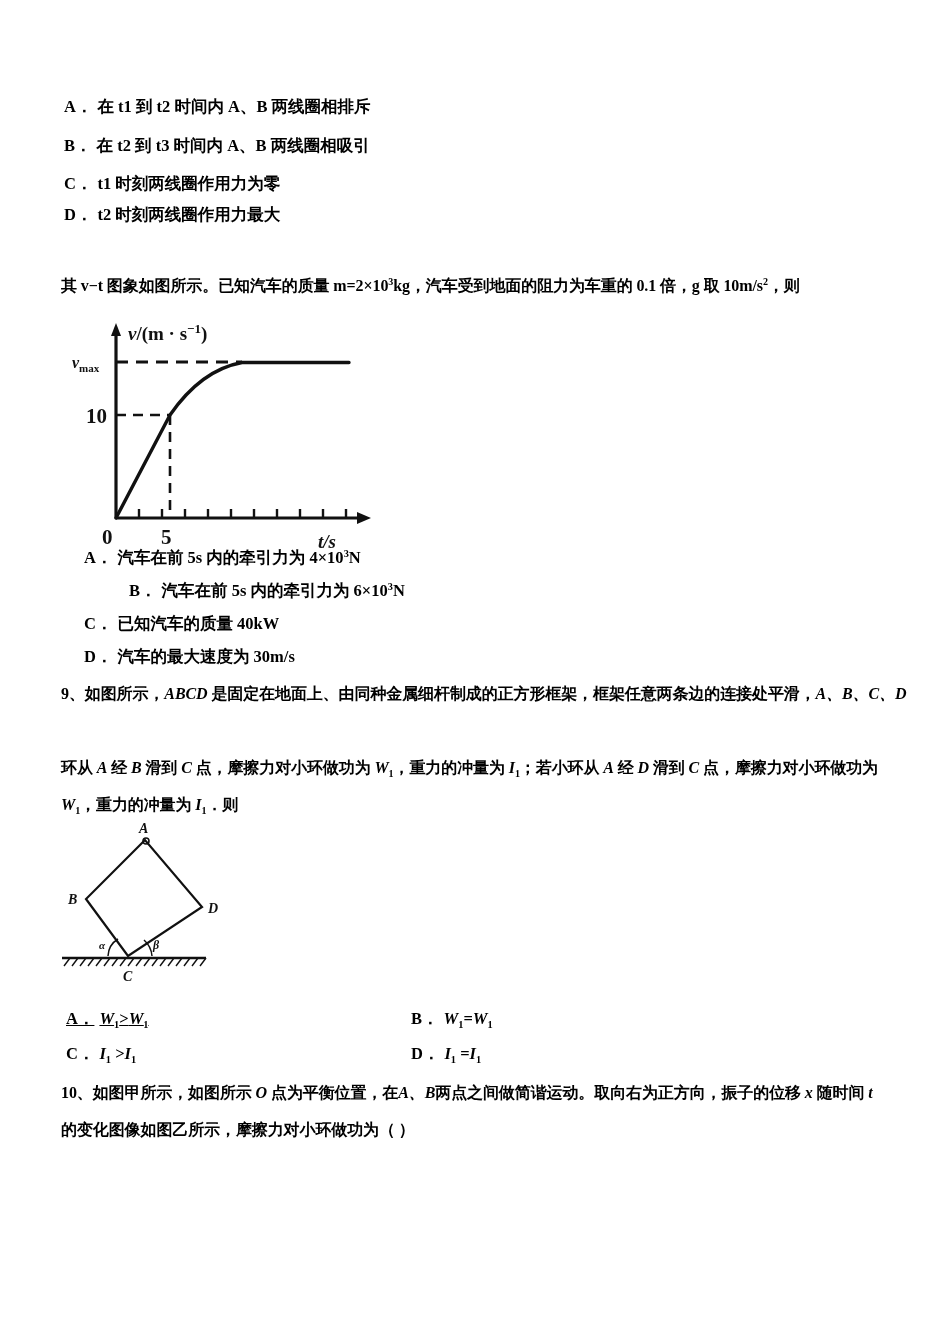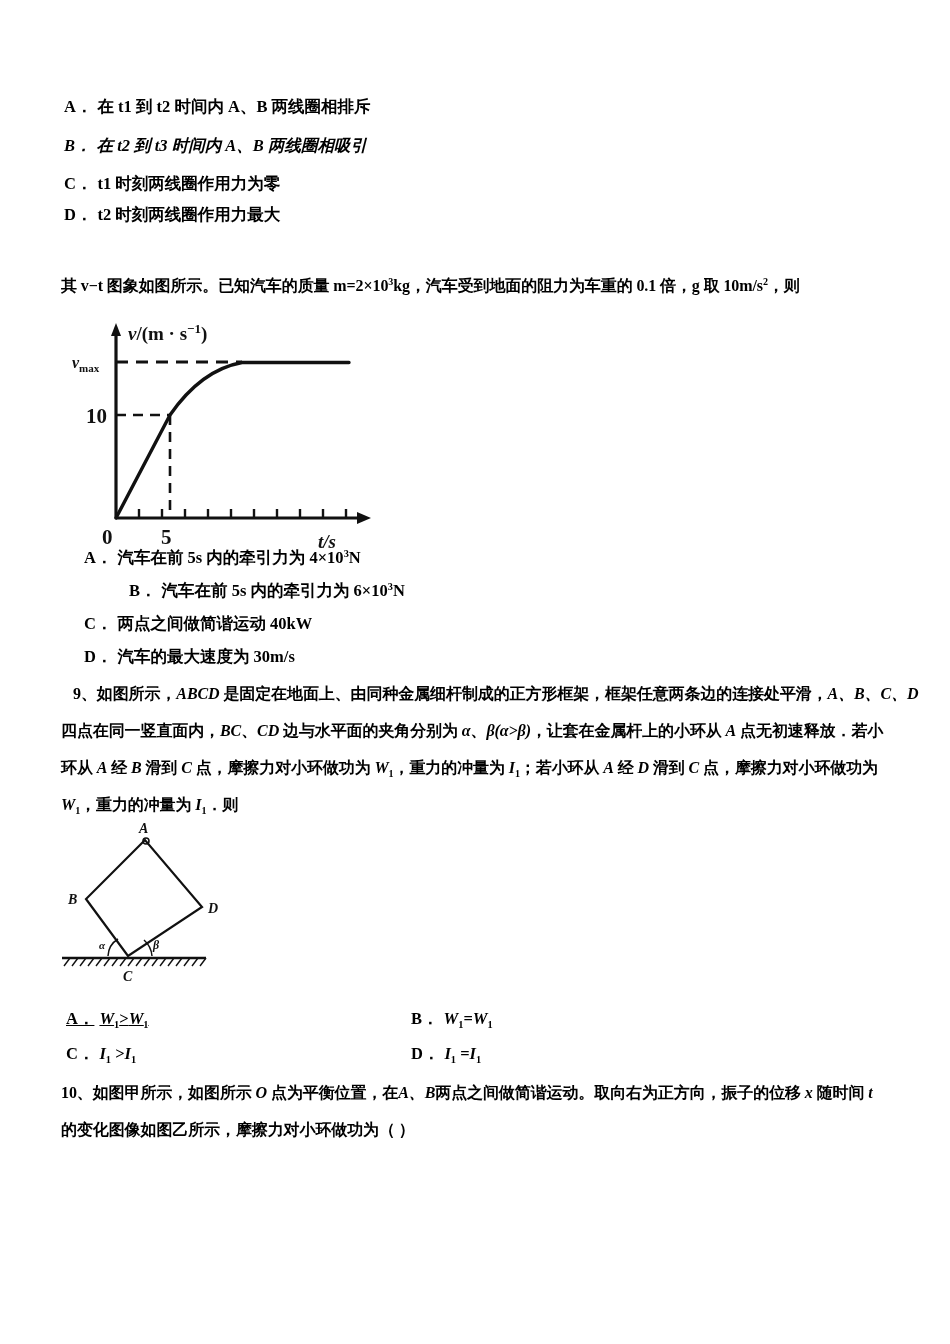--- a/index.html
+++ b/index.html
@@ -57,21 +57,21 @@
   }
 </style>
 </head>
 <body>
 
 <div class="page">
 
   <div class="opt" style="left:48px; top:96px;">
     <span class="lbl">A．</span><span>在 t1 到 t2 时间内 A、B 两线圈相排斥</span>
   </div>
-  <div class="opt" style="left:48px; top:135px;font-style:italic;">
+  <div class="opt" style="left:48px; top:135px;">
     <span class="lbl">B．</span><span>在 t2 到 t3 时间内 A、B 两线圈相吸引</span>
   </div>
   <div class="opt" style="left:48px; top:173px;">
     <span class="lbl">C．</span><span>t1 时刻两线圈作用力为零</span>
   </div>
   <div class="opt" style="left:48px; top:204px;">
     <span class="lbl">D．</span><span>t2 时刻两线圈作用力最大</span>
   </div>
 
   <div class="qtext" style="left:45px; top:275px;">
@@ -119,31 +119,28 @@
     </svg>
   </div>
 
   <div class="opt" style="left:68px; top:547px;">
     <span class="lbl">A．</span><span>汽车在前 5s 内的牵引力为 4×10</span><sup>3</sup><span>N</span>
   </div>
   <div class="opt" style="left:68px; top:580px;margin-left:45px;">
     <span class="lbl">B．</span><span>汽车在前 5s 内的牵引力为 6×10</span><sup>3</sup><span>N</span>
   </div>
   <div class="opt" style="left:68px; top:613px;">
-    <span class="lbl">C．</span><span>两点之间做简谐运动 40kW</span>
+    <span class="lbl">C．</span><span>已知汽车的质量 40kW</span>
   </div>
   <div class="opt" style="left:68px; top:646px;">
     <span class="lbl">D．</span><span>汽车的最大速度为 30m/s</span>
   </div>
 
-  <div class="qtext" style="left:45px; top:683px;margin-left:12px;">
+  <div class="qtext" style="left:45px; top:683px;">
     <span>9、</span><span>如图所示，</span><span class="it">ABCD</span><span> 是固定在地面上、由同种金属细杆制成的正方形框架，框架任意两条边的连接处平滑，</span><span class="it">A、B、C、D</span>
-  </div>
-  <div class="qtext" style="left:45px; top:720px;">
-    <span>四点在同一竖直面内，</span><span class="it">BC</span><span>、</span><span class="it">CD</span><span> 边与水平面的夹角分别为 </span><span class="it">α</span><span>、</span><span class="it">β(α&gt;β)</span><span>，让套在金属杆上的小环从 </span><span class="it">A</span><span> 点无初速释放．若小</span>
   </div>
   <div class="qtext" style="left:45px; top:757px;">
     <span>环从 </span><span class="it">A</span><span> 经 </span><span class="it">B</span><span> 滑到 </span><span class="it">C</span><span> 点，摩擦力对小环做功为 </span><span class="it">W</span><sub>1</sub><span>，重力的冲量为 </span><span class="it">I</span><sub>1</sub><span>；若小环从 </span><span class="it">A</span><span> 经 </span><span class="it">D</span><span> 滑到 </span><span class="it">C</span><span> 点，摩擦力对小环做功为</span>
   </div>
   <div class="qtext" style="left:45px; top:794px;">
     <span class="it">W</span><sub>1</sub><span>，重力的冲量为 </span><span class="it">I</span><sub>1</sub><span>．则</span>
   </div>
 
   <div class="figure" style="left:40px; top:818px;">
     <svg width="220" height="165" viewBox="0 0 220 165">

